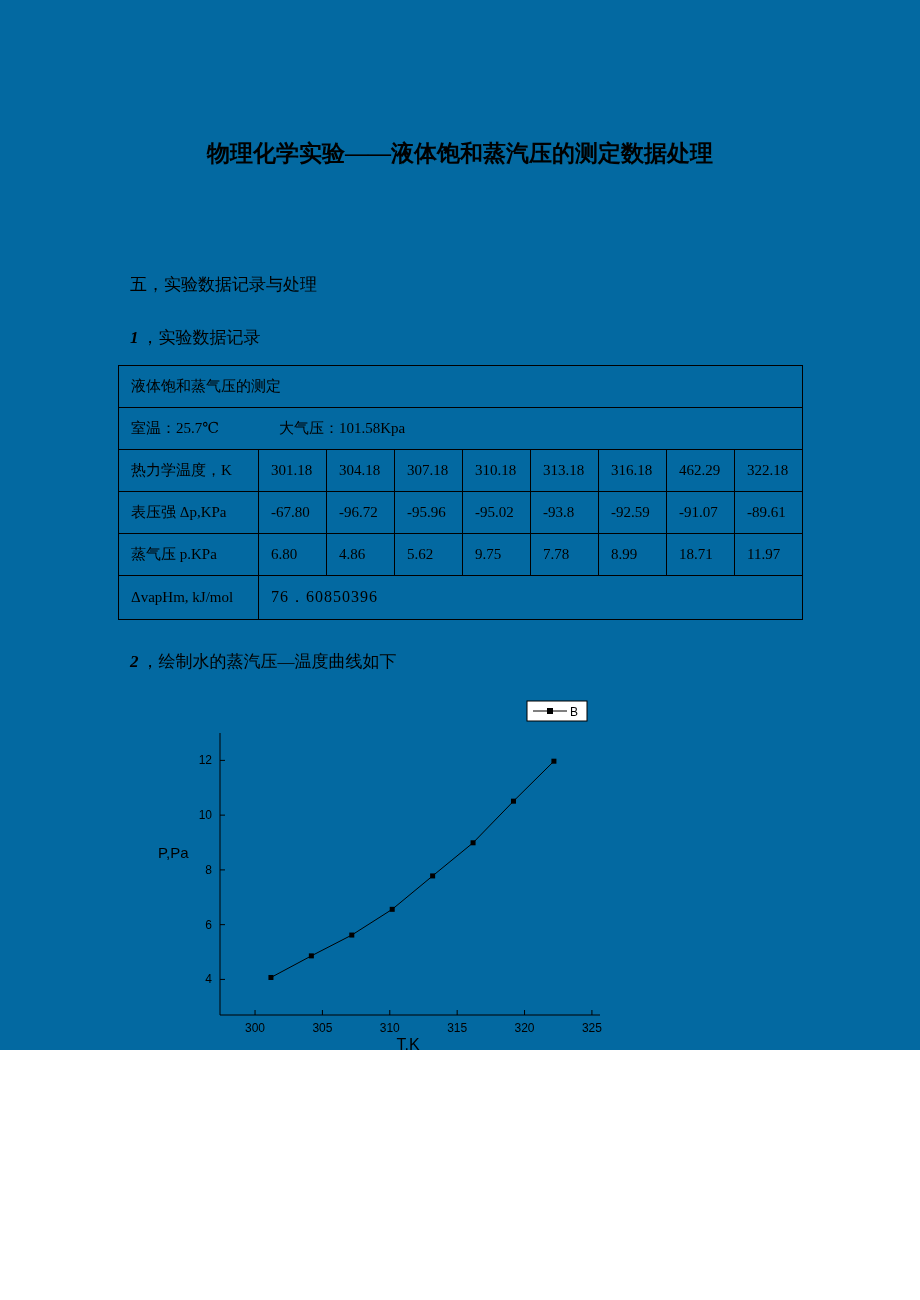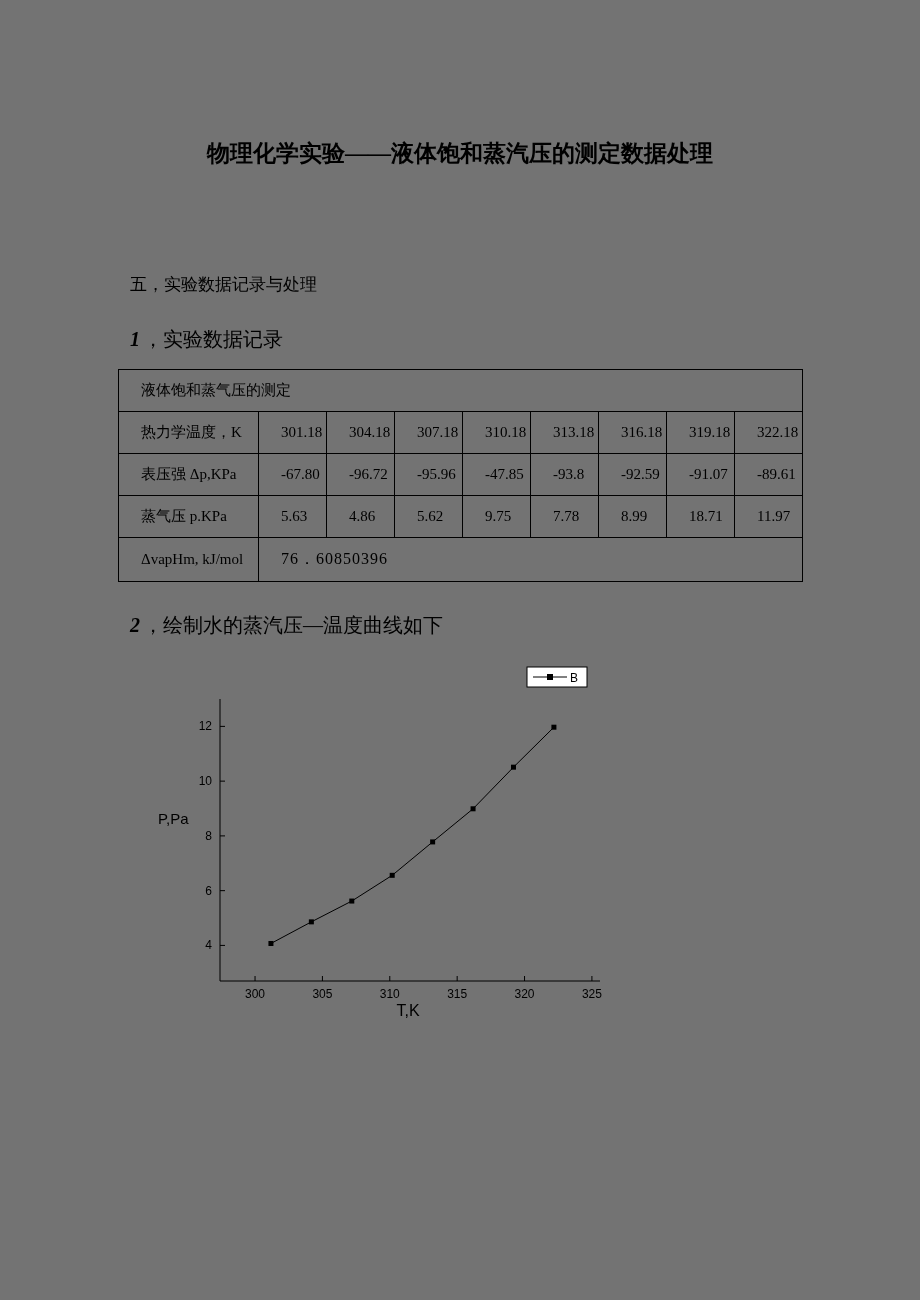--- a/index.html
+++ b/index.html
@@ -1,50 +1,50 @@
 <!DOCTYPE html>
 <html><head>
 <meta charset="utf-8">
 <style>
   html, body { margin: 0; padding: 0; background: #ffffff; }
   .page {
     position: relative;
     width: 920px;
-    height: 1300px;
-    background: #737373;
+    height: 1050px;
+    background: #0369a1;
     color: #000000;
     font-family: "Liberation Serif", "DejaVu Serif", serif;
     overflow: hidden;
   }
   .title {
     margin: 0;
     padding-top: 138px;
     text-align: center;
     font-size: 23px;
     font-weight: bold;
   }
   .section-heading {
     margin: 104px 0 0 130px;
     font-size: 17px;
   }
   .subsection {
     margin: 30px 0 0 130px;
-    font-size: 20px;
+    font-size: 17px;
   }
   .subnum { font-style: italic; font-weight: bold; margin-right: 3px; }
   table.data-table {
     margin: 16px 0 0 118px;
     width: 684px;
     border-collapse: collapse;
     table-layout: fixed;
     font-size: 15px;
   }
   table.data-table td {
     border: 1px solid #000000;
-    padding: 11px 22px;
+    padding: 11px 12px;
     text-align: left;
     white-space: nowrap;
     overflow: hidden;
   }
   td.t-title { text-align: center; }
   .env-gap { display: inline-block; width: 60px; }
   td.t-footer-val { font-size: 16px; letter-spacing: 1px; }
   .chart-wrap {
     position: relative;
     margin: 20px 0 0 150px;
@@ -73,45 +73,48 @@
         <col style="width:68px">
       <col style="width:68px">
         <col style="width:68px">
         <col style="width:68px">
         <col style="width:68px">
     </colgroup>
     <tbody id="table-body">
       <tr>
         <td class="t-title" colspan="9">液体饱和蒸气压的测定</td>
       </tr>
+      <tr>
+        <td colspan="9"><span>室温：25.7℃</span><span class="env-gap"></span><span>大气压：101.58Kpa</span></td>
+      </tr>
         <tr>
           <td>热力学温度，K</td>
           <td>301.18</td>
           <td>304.18</td>
           <td>307.18</td>
           <td>310.18</td>
           <td>313.18</td>
           <td>316.18</td>
-          <td>319.18</td>
+          <td>462.29</td>
           <td>322.18</td>
         </tr>
         <tr>
           <td>表压强 Δp,KPa</td>
           <td>-67.80</td>
           <td>-96.72</td>
           <td>-95.96</td>
-          <td>-47.85</td>
+          <td>-95.02</td>
           <td>-93.8</td>
           <td>-92.59</td>
           <td>-91.07</td>
           <td>-89.61</td>
         </tr>
         <tr>
           <td>蒸气压 p.KPa</td>
-          <td>5.63</td>
+          <td>6.80</td>
           <td>4.86</td>
           <td>5.62</td>
           <td>9.75</td>
           <td>7.78</td>
           <td>8.99</td>
           <td>18.71</td>
           <td>11.97</td>
         </tr>
         <tr id="footer-row">
         <td>ΔvapHm, kJ/mol</td>

